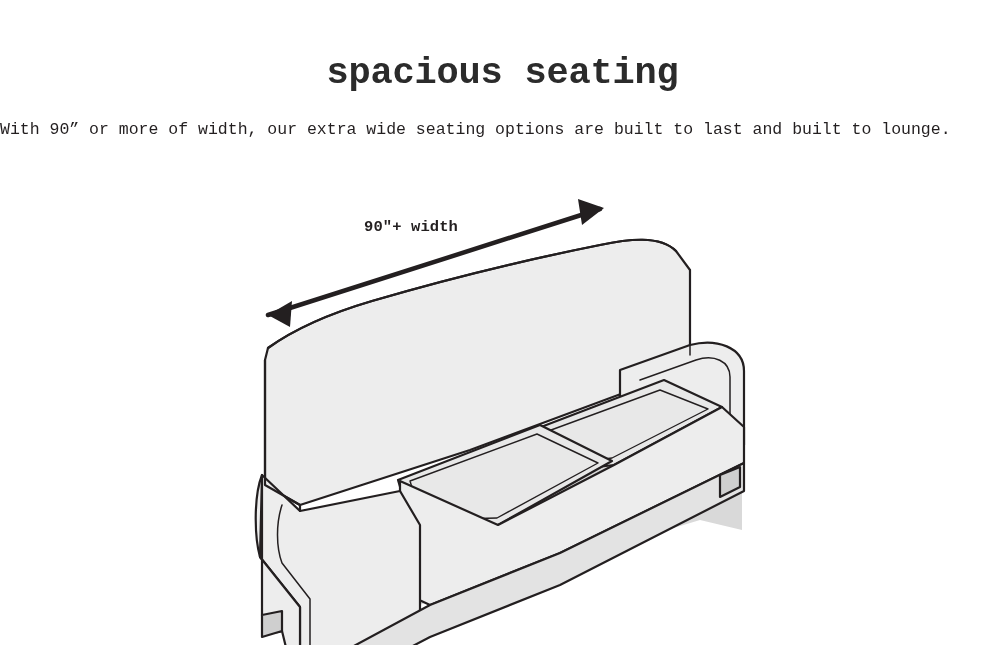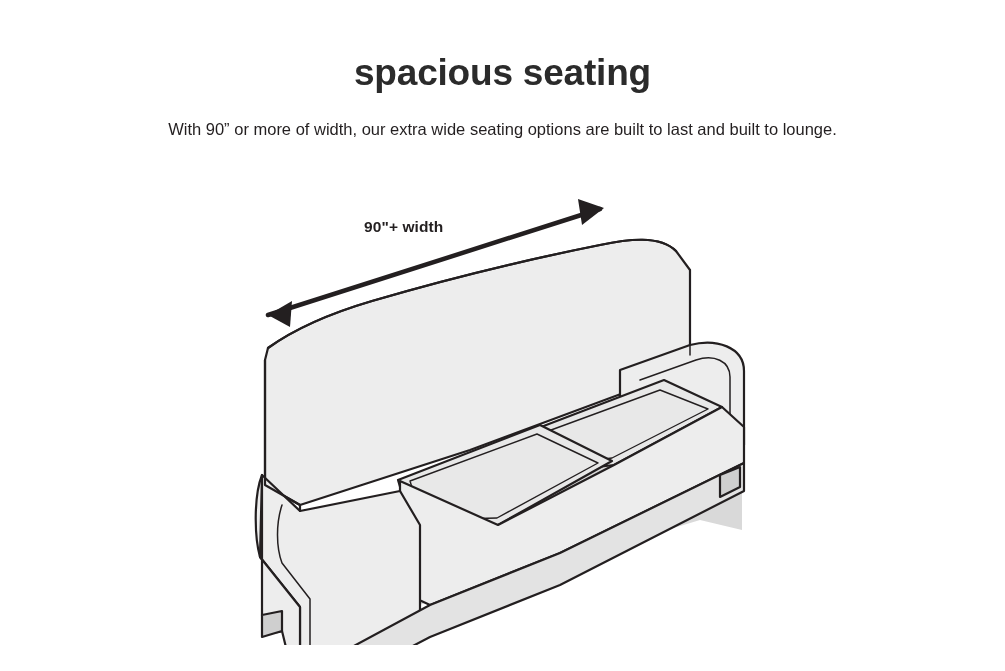--- a/index.html
+++ b/index.html
@@ -12,38 +12,38 @@
     height: 671px;
     font-family: "Liberation Sans", sans-serif;
     color: #231f20;
     position: relative;
     overflow: hidden;
   }
   .page {
     position: relative;
     width: 1005px;
     height: 671px;
+    font-family: Liberation Mono, monospace;
   }
   .headline {
     position: absolute;
     top: 52px;
     left: 0;
     width: 1005px;
     text-align: center;
     font-size: 37px;
     font-weight: bold;
     letter-spacing: -0.2px;
     color: #2b2b2b;
   }
   .subcopy {
     position: absolute;
     top: 117px;
     left: 0;
     width: 1005px;
-    text-align: center;
     font-size: 16.5px;
     line-height: 25px;
     color: #231f20;
   }
   .subcopy .line {
     display: block;
   }
   .illustration {
     position: absolute;
     top: 175px;

